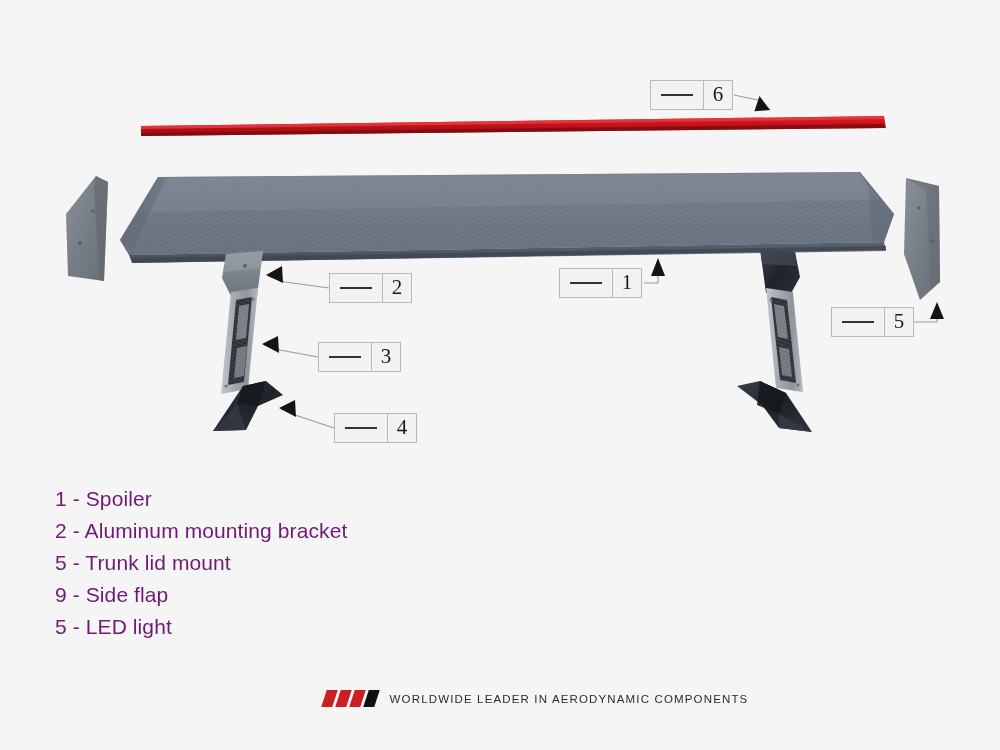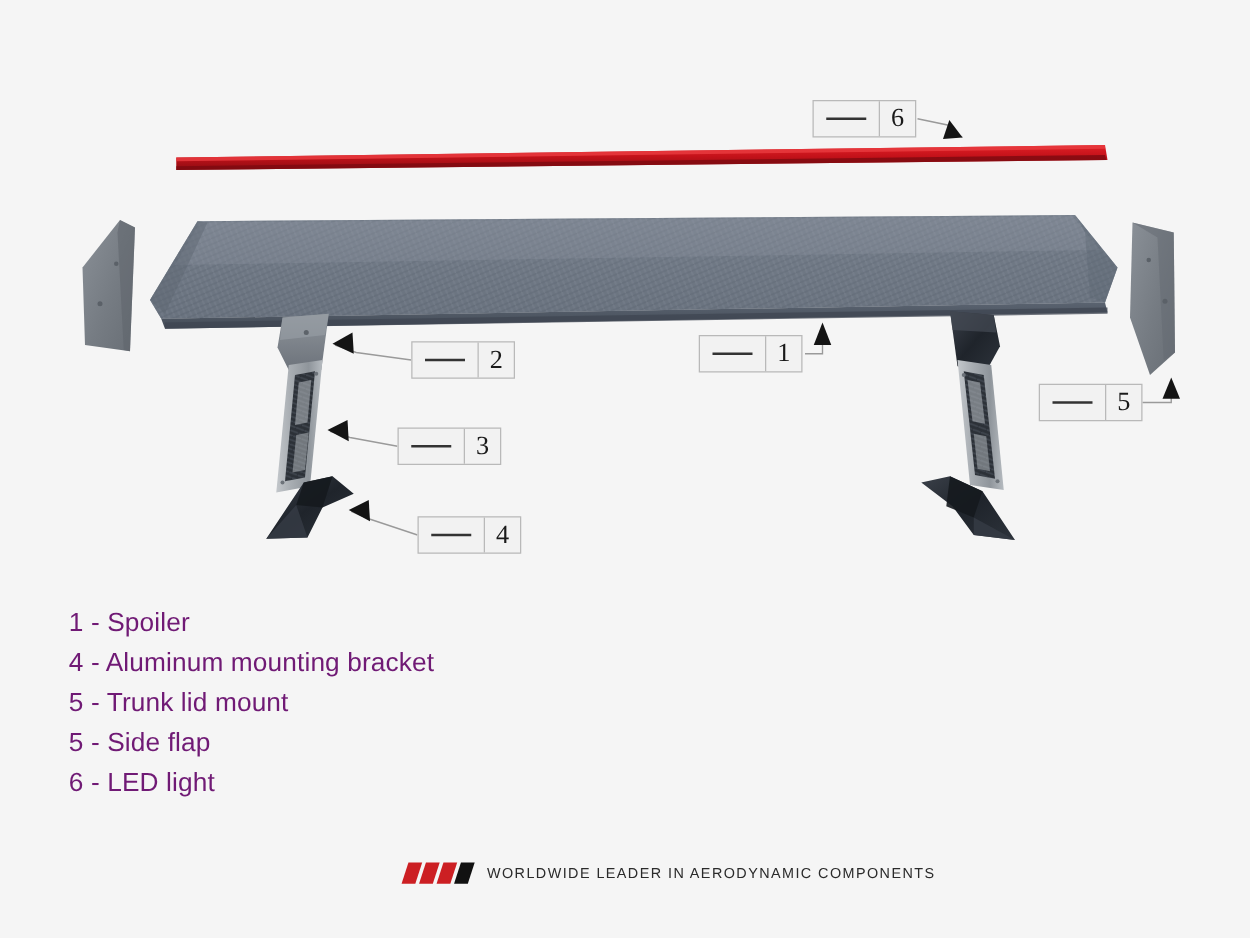--- a/index.html
+++ b/index.html
@@ -317,24 +317,24 @@
 
   <div class="callout" style="left:831px; top:307px;">
     <span class="dashcell">
       <span class="dash"></span>
     </span>
     <span class="numcell">5</span>
   </div>
 
   <div id="legend">
     <div class="leg-row">1 - Spoiler</div>
-    <div class="leg-row">4 - Aluminum mounting bracket</div>
+    <div class="leg-row">2 - Aluminum mounting bracket</div>
     <div class="leg-row">5 - Trunk lid mount</div>
-    <div class="leg-row">5 - Side flap</div>
-    <div class="leg-row">6 - LED light</div>
+    <div class="leg-row">9 - Side flap</div>
+    <div class="leg-row">5 - LED light</div>
   </div>
 
   <div id="footer">
     <span class="marks">
       <span class="mark r"></span>
       <span class="mark r"></span>
       <span class="mark r"></span>
       <span class="mark k"></span>
     </span>
     <span class="tagline">WORLDWIDE LEADER IN AERODYNAMIC COMPONENTS</span>

